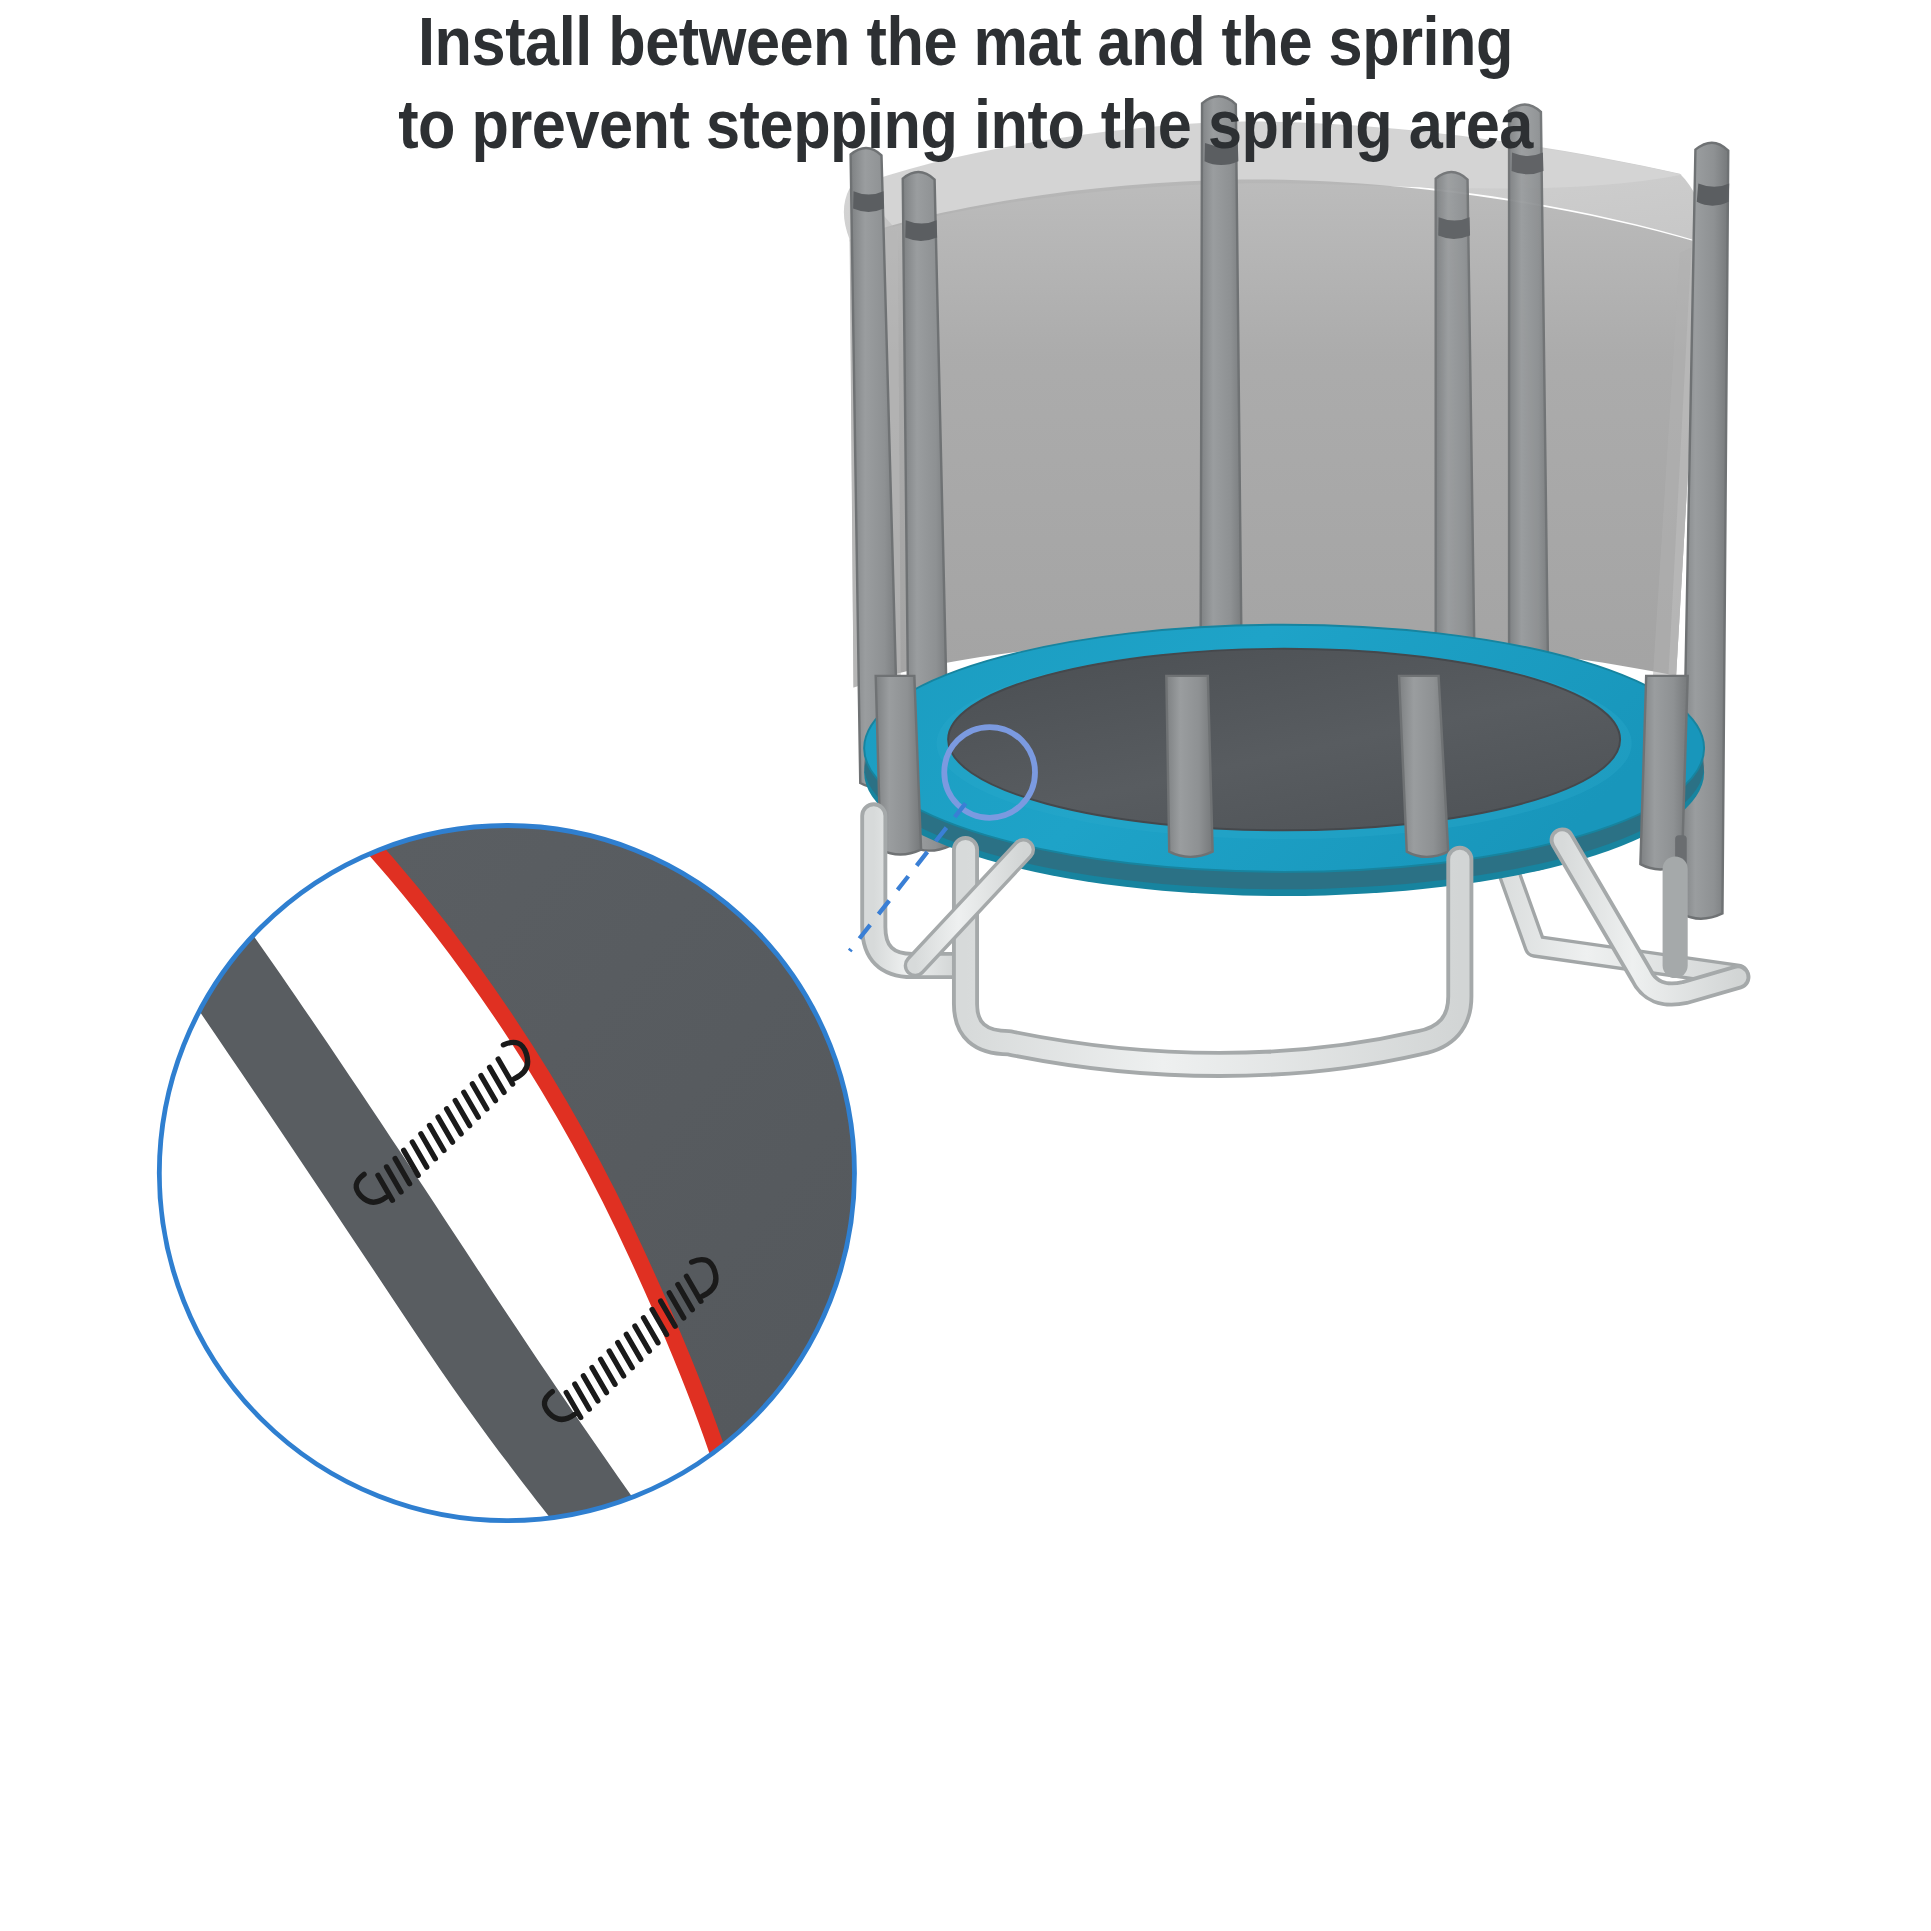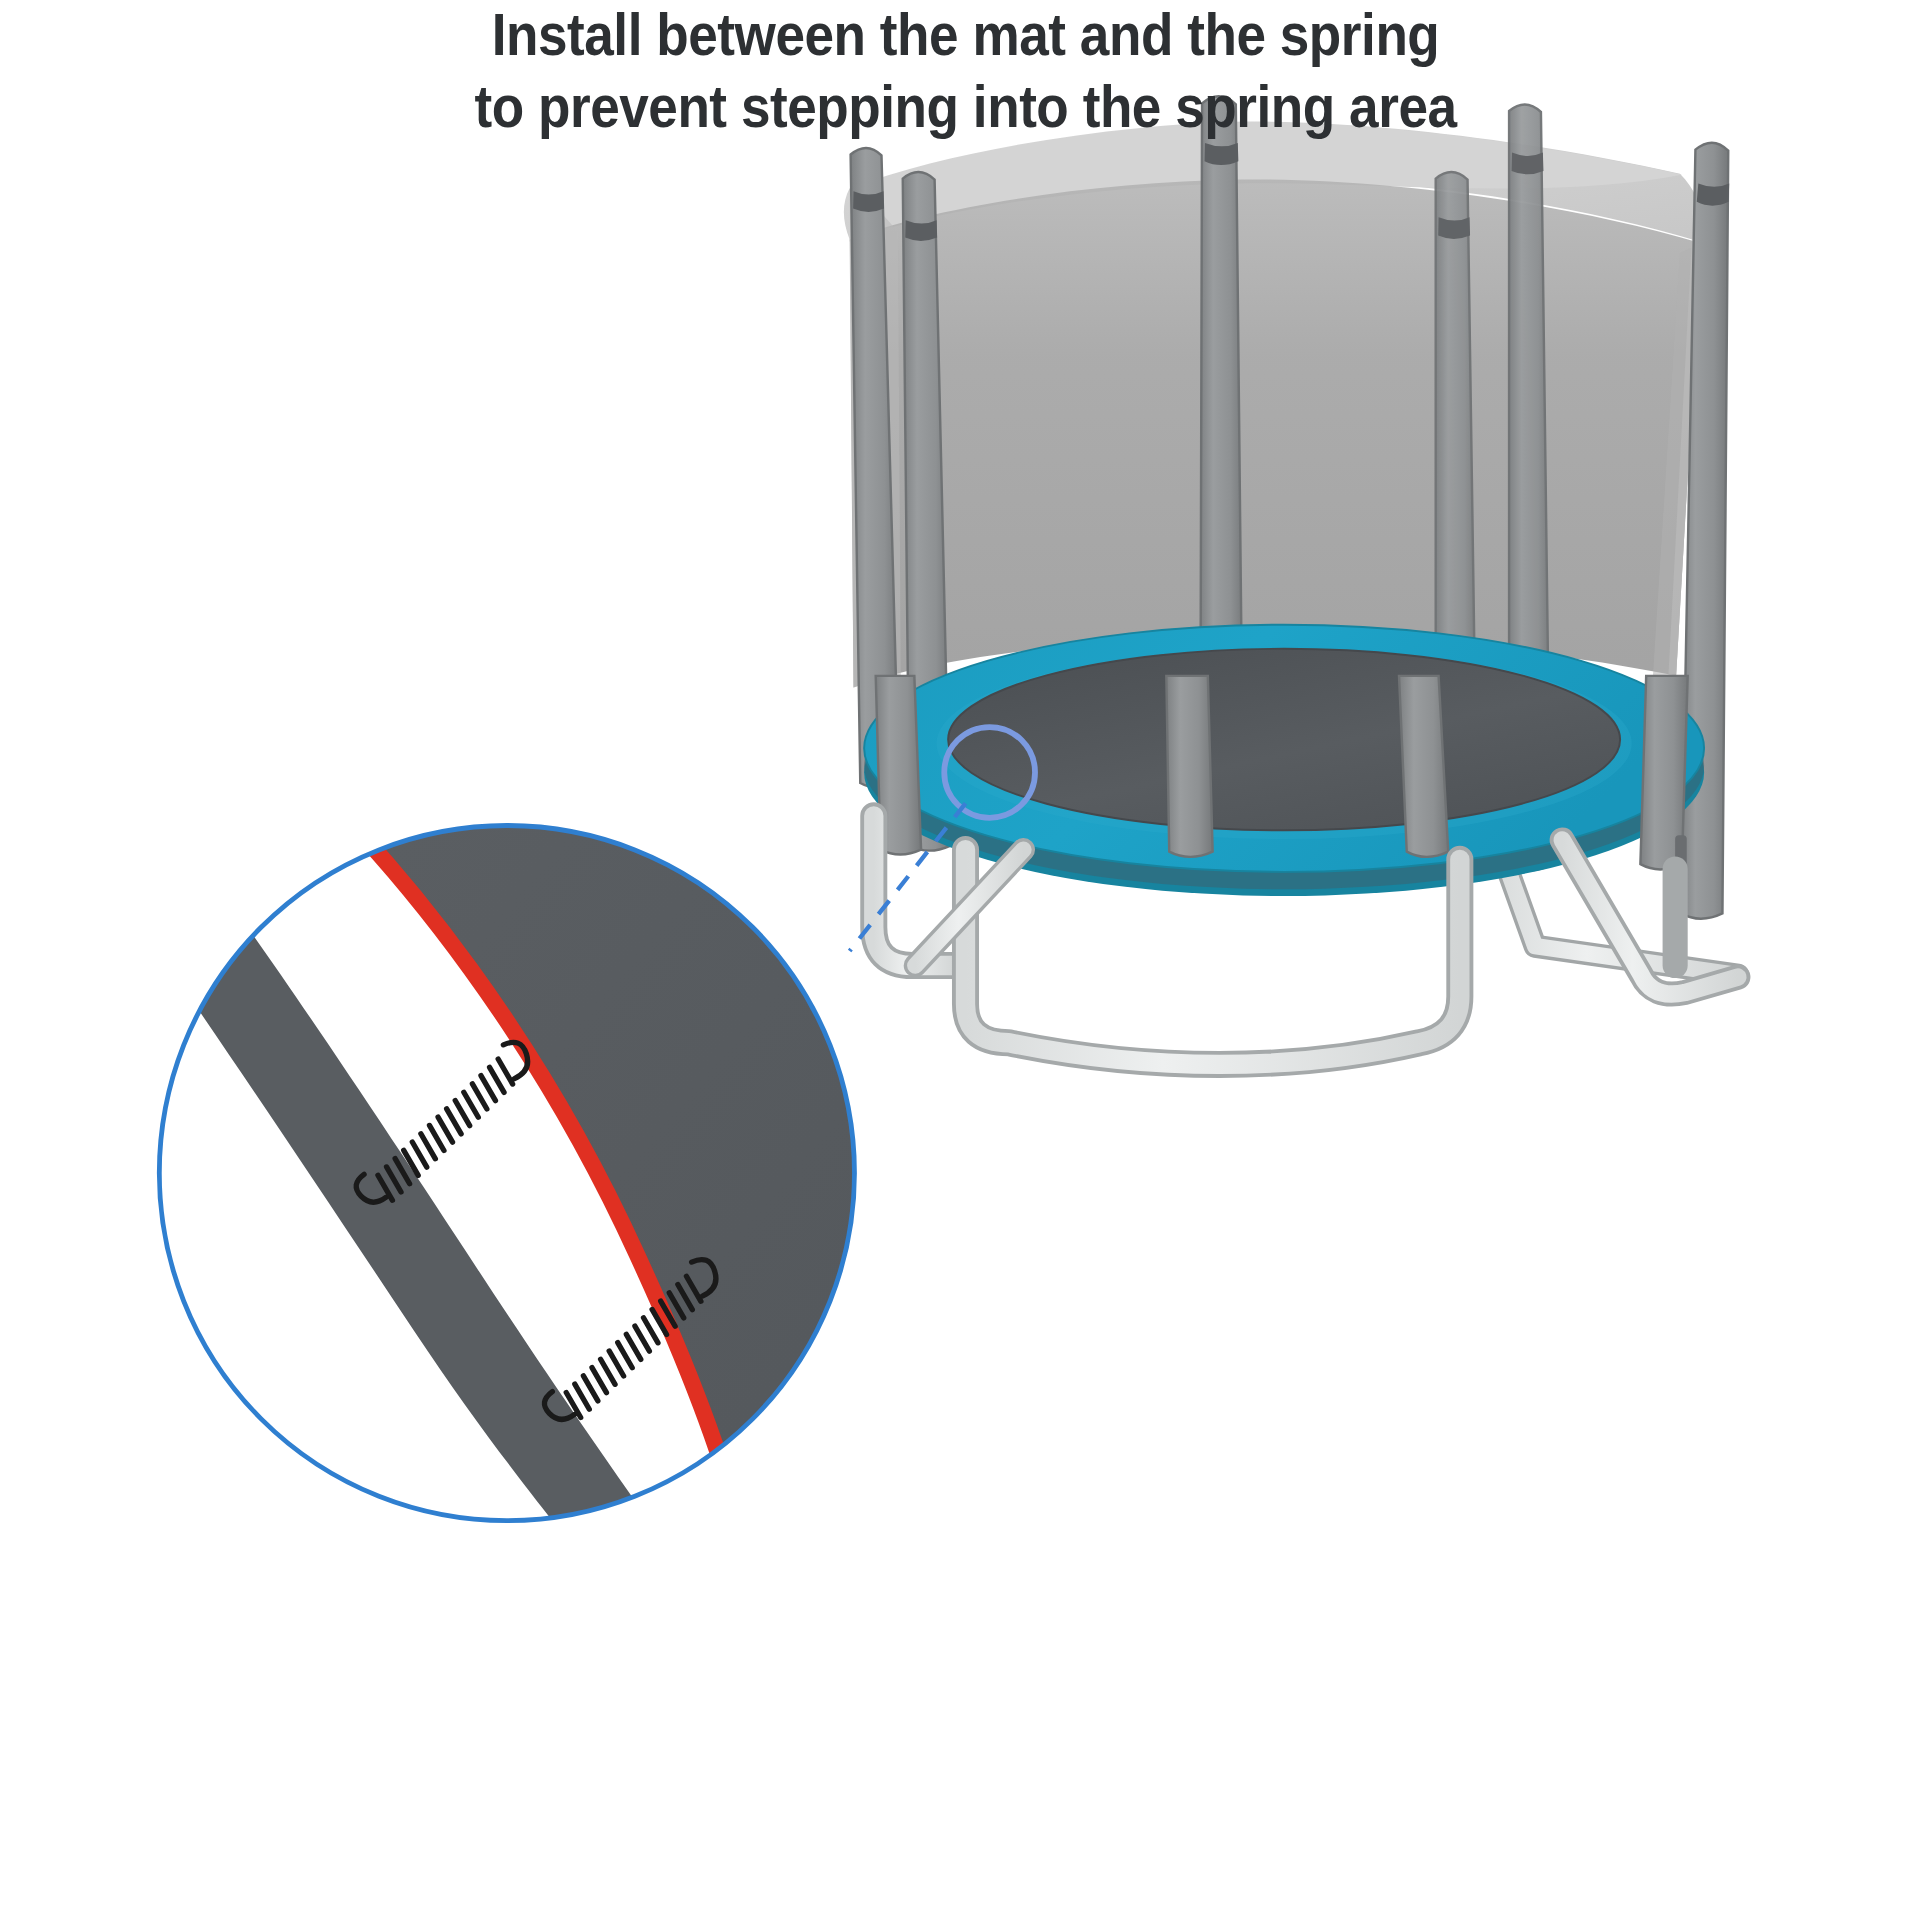--- a/index.html
+++ b/index.html
@@ -24,21 +24,21 @@
   }
   #caption {
     position: absolute;
     left: 0;
     top: 1655;
     width: 1931px;
     text-align: center;
     color: #2d3033;
     font-family: "Liberation Sans", sans-serif;
     font-weight: bold;
-    font-size: 59px;
+    font-size: 68px;
     line-height: 1.22;
     letter-spacing: -0.5px;
   }
   #caption .line {
     display: block;
     white-space: nowrap;
     transform: scaleX(0.90);
     transform-origin: center center;
   }
 </style>

